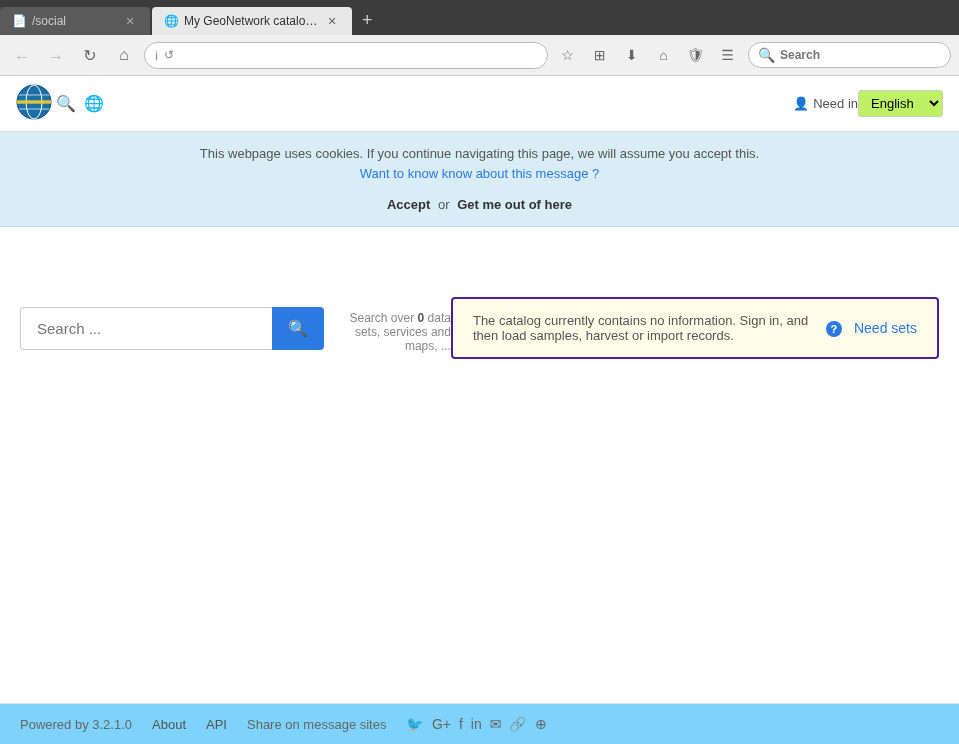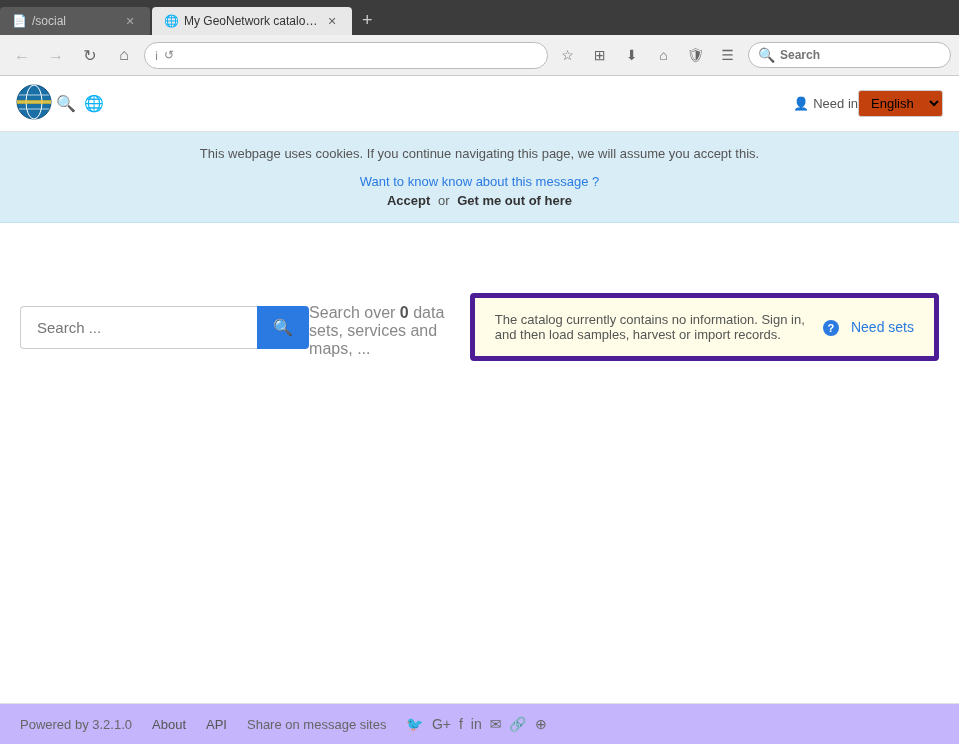--- a/index.html
+++ b/index.html
@@ -66,31 +66,31 @@
     .header-icon-btn {
       background: none; border: none; cursor: pointer;
       color: #666; font-size: 16px; padding: 4px;
     }
     .sign-in-btn {
       background: none; border: none; cursor: pointer;
       color: #555; font-size: 13px; display: flex; align-items: center; gap: 4px;
     }
     .lang-select {
       border: 1px solid #ccc; border-radius: 3px; padding: 4px 8px;
-      font-size: 13px; cursor: pointer; background: #c2410c;
+      font-size: 13px; cursor: pointer; background: #bef264;
     }
 
     
     .cookie-banner {
       background: #d9edf7; text-align: center; padding: 14px 20px;
       border-bottom: 1px solid #bce0f0;
     }
-    .cookie-banner p { color: #555; font-size: 13px; margin-bottom: 12px; }
+    .cookie-banner p { color: #555; font-size: 13px; margin-bottom: 4px; }
     .cookie-banner a { color: #2a7ae2; text-decoration: none; font-size: 13px; }
-    .cookie-actions { margin-top: 4px; font-size: 13px; }
+    .cookie-actions { margin-top: 16px; font-size: 13px; }
     .cookie-actions .accept-link { font-weight: bold; color: #333; cursor: pointer; }
     .cookie-actions .or-text { color: #555; margin: 0 4px; }
     .cookie-actions .reject-link { font-weight: bold; color: #333; cursor: pointer; }
 
     
     .main-content {
       display: flex; flex-direction: row; align-items: center;
       padding: 40px 20px 20px;
     }
     .search-box-wrapper {
@@ -101,44 +101,44 @@
       border: 1px solid #ccc; border-right: none;
       border-radius: 4px 0 0 4px; outline: none;
       color: #999;
     }
     .search-button {
       background: #2a7ae2; border: none; cursor: pointer;
       padding: 12px 16px; border-radius: 0 4px 4px 0;
       color: #fff; font-size: 16px; display: flex; align-items: center;
     }
     .search-hint {
-      margin-top: 8px; font-size: 16px; color: #888; text-align: left;
+      margin-top: 8px; font-size: 12px; color: #888; text-align: right;
     }
     .search-hint strong { color: #555; }
 
     
     .info-banner {
       margin: 30px auto; width: 920px; max-width: 95%;
-      background: #fffde7; border: 5px solid #4c1d95;
+      background: #fffde7; border: 2px solid #4c1d95;
       border-radius: 4px; padding: 14px 20px;
       display: flex; align-items: center; gap: 8px;
     }
     .info-banner p { font-size: 13px; color: #555; flex: 1; }
     .info-banner a { color: #2a7ae2; text-decoration: none; }
     .help-icon {
       display: inline-flex; align-items: center; justify-content: center;
       width: 16px; height: 16px; border-radius: 50%;
       background: #2a7ae2; color: #fff; font-size: 11px; font-weight: bold;
       margin-right: 4px; flex-shrink: 0;
     }
 
     
     .app-footer {
       position: fixed; bottom: 0; left: 0; right: 0;
-      background: #c4b5fd; border-top: 1px solid #e0e0e0;
+      background: #7dd3fc; border-top: 1px solid #e0e0e0;
       padding: 12px 20px; display: flex; align-items: center; gap: 20px;
       font-size: 13px; color: #666;
     }
     .footer-link { color: #555; text-decoration: none; text-align: center; }
     .social-icons { display: flex; align-items: center; gap: 8px; }
     .social-icon { color: #666; font-size: 14px; cursor: pointer; }
 
     
     .geonetwork-logo {
       width: 36px; height: 36px;

